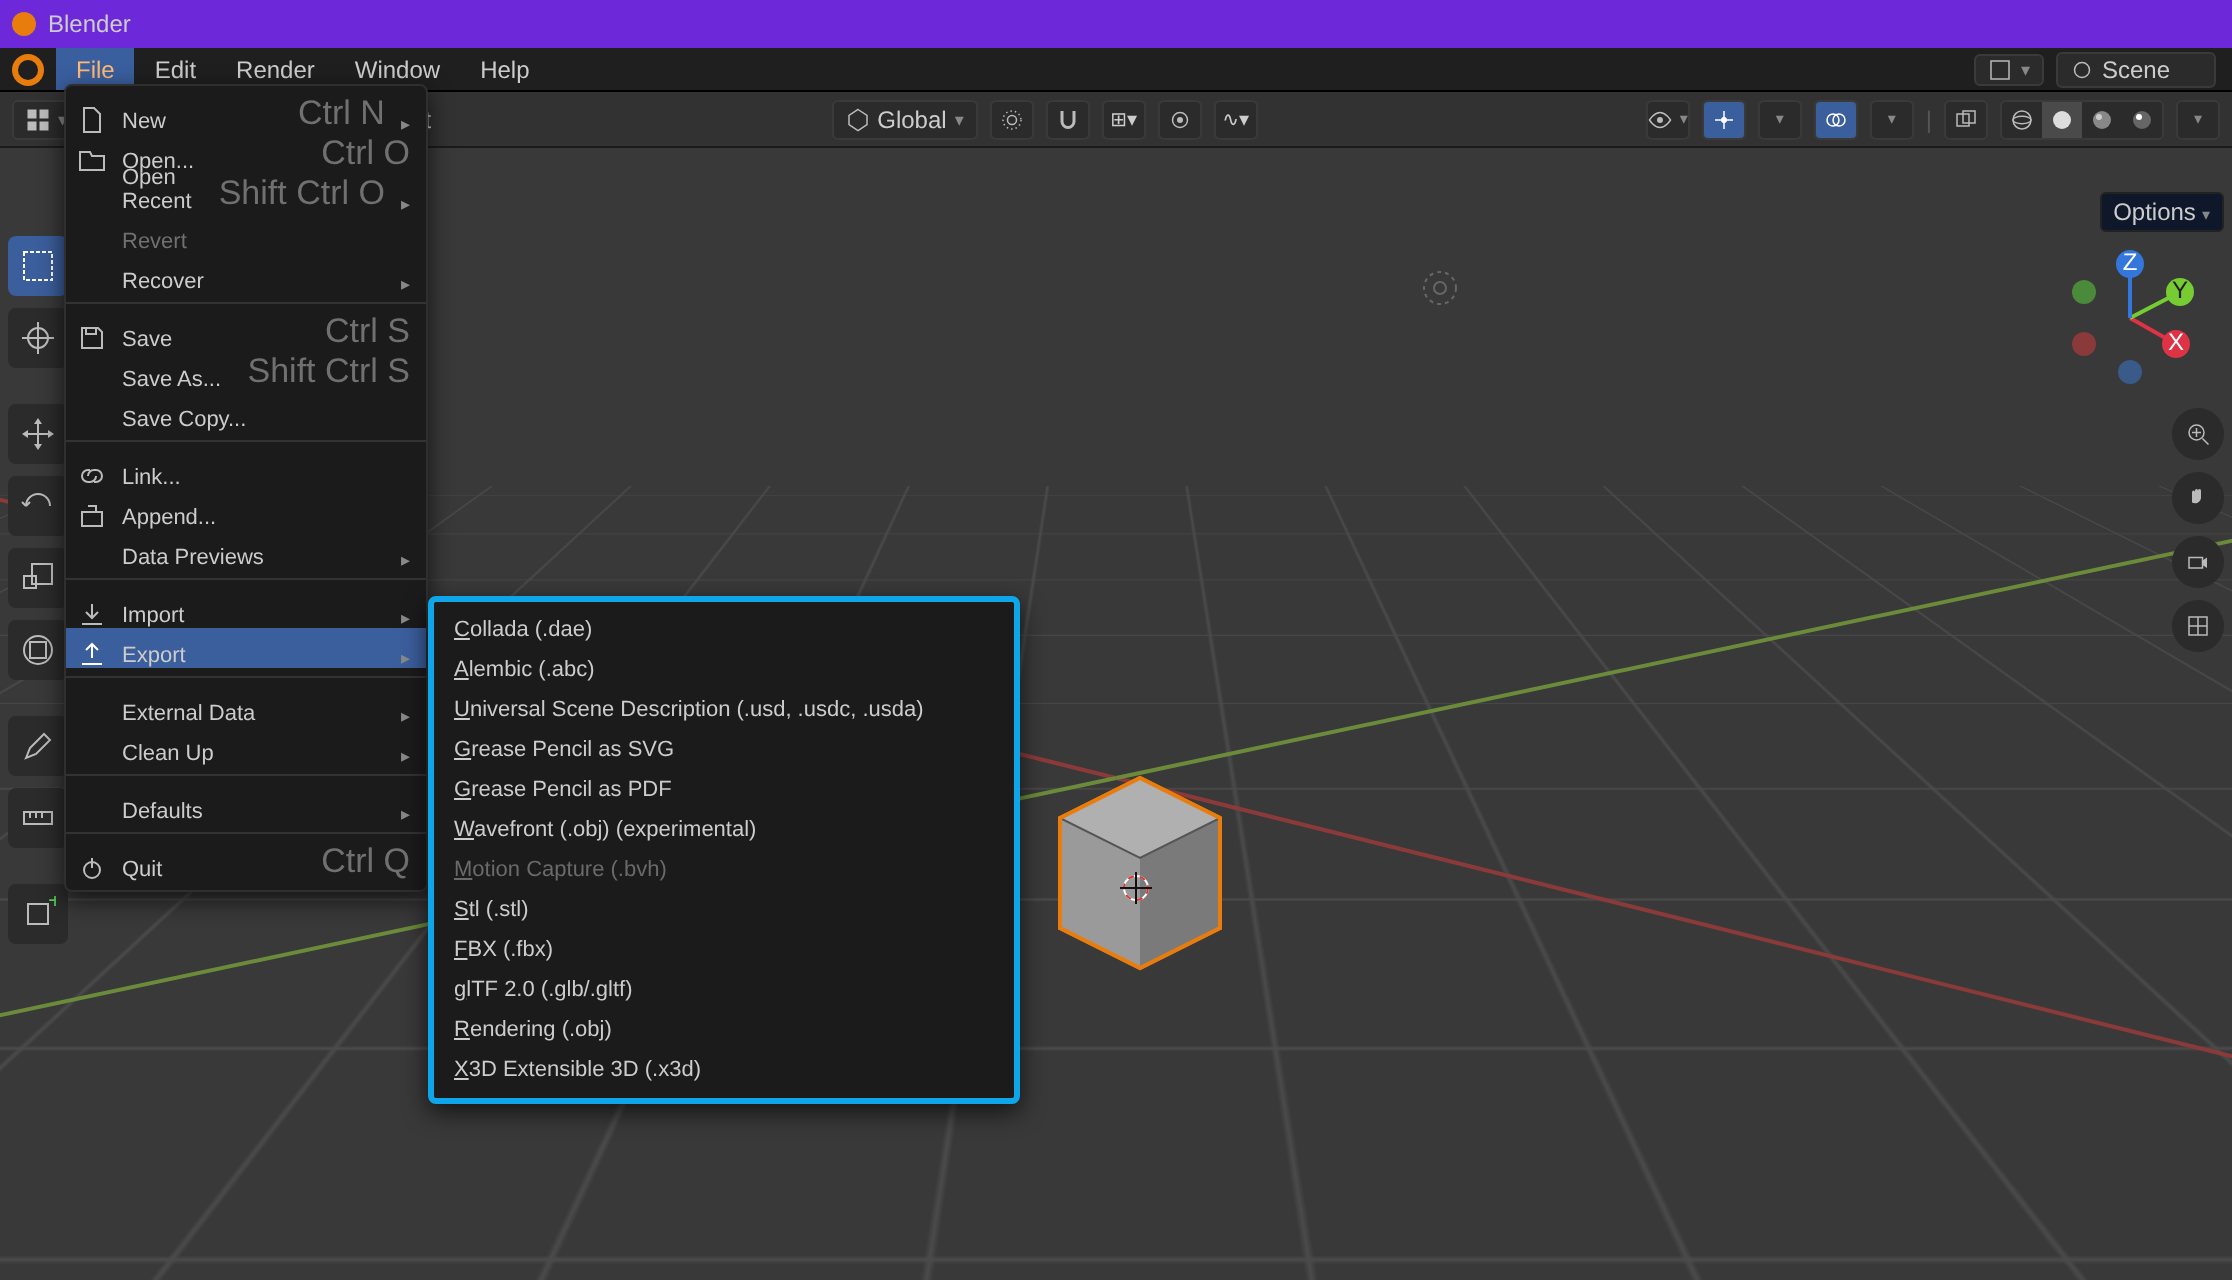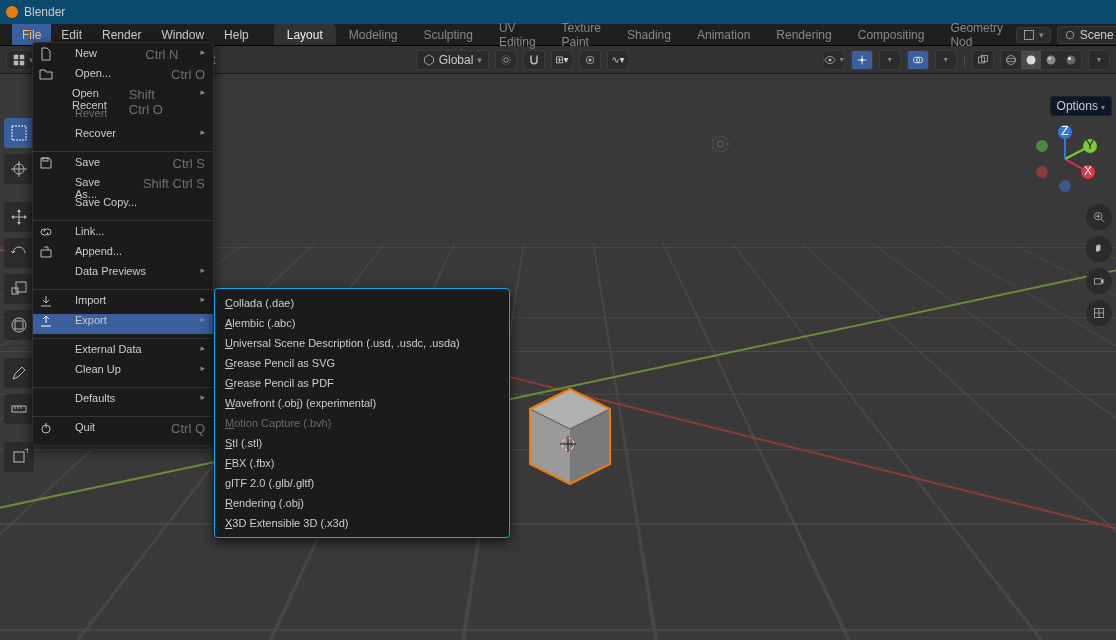--- a/index.html
+++ b/index.html
@@ -1,17 +1,17 @@
 <!DOCTYPE html>
 <html><head>
 <meta charset="utf-8">
 <style>
 *{margin:0;padding:0;box-sizing:border-box;font-family:sans-serif;font-size:12px;color:#ccc;user-select:none}
 html,body{width:1116px;height:640px;overflow:hidden;background:#1b1b1b}
-.title-bar{height:20px;background:#0c4a6e;display:flex;align-items:center;padding:12px 6px;gap:6px}
+.title-bar{height:20px;background:#6d28d9;display:flex;align-items:center;padding:12px 6px;gap:6px}
 .title-bar .logo{width:12px;height:12px;background:#e87d0d;border-radius:50%}
 .menu-bar{height:22px;background:#1f1f1f;display:flex;align-items:center;border-bottom:1px solid #000}
 .menu-bar .mitem{padding:0 10px;height:100%;display:flex;align-items:center;cursor:default}
 .menu-bar .mitem.active{background:#3a5f9e;color:#fdba74}
 .menu-bar .logo2{width:16px;height:16px;margin:0 6px;background:#e87d0d;border-radius:50%;position:relative}
 .menu-bar .logo2::after{content:"";position:absolute;inset:3px;background:#1f1f1f;border-radius:50%}
 .workspace-tabs{display:flex;margin-left:15px;height:100%}
 .workspace-tabs .tab{padding:0 13px;display:flex;align-items:center;color:#888}
 .workspace-tabs .tab.active{background:#323232;color:#eee;border-top-left-radius:4px;border-top-right-radius:4px}
 .scene-row{margin-left:auto;display:flex;align-items:center;gap:6px;padding-right:8px}
@@ -38,28 +38,28 @@
 .cursor3d{position:absolute;left:558px;top:360px;width:20px;height:20px}
 .left-toolbar{position:absolute;left:4px;top:44px;width:30px;display:flex;flex-direction:column;gap:6px}
 .left-toolbar .tool{width:30px;height:30px;background:#2b2b2b;border-radius:4px;display:flex;align-items:center;justify-content:center}
 .left-toolbar .tool.sel{background:#3b5e9c}
 .left-toolbar .sep{height:6px}
 .right-icons{position:absolute;right:4px;top:130px;display:flex;flex-direction:column;gap:6px}
 .right-icons .ri{width:26px;height:26px;background:#2b2b2b;border-radius:13px;display:flex;align-items:center;justify-content:center}
 .nav-gizmo{position:absolute;right:16px;top:50px;width:70px;height:70px}
 .options-btn{position:absolute;right:4px;top:22px;background:#0f172a;border:1px solid #222;border-radius:3px;padding:2px 6px;font-size:11px}
 .dropdown{position:absolute;left:32px;top:42px;width:182px;background:#1b1b1b;border:1px solid #2f2f2f;border-radius:4px;box-shadow:0 4px 12px #000a;padding:4px 0}
-.dropdown .row{display:flex;align-items:flex-start;height:20px;padding:0 8px 0 6px;gap:22px}
+.dropdown .row{display:flex;align-items:flex-end;height:20px;padding:0 8px 0 6px;gap:8px}
 .dropdown .row.hl{background:#3b5e9c}
 .dropdown .row .lbl{flex:1;font-size:11px}
-.dropdown .row .sc{color:#707070;font-size:13px}
+.dropdown .row .sc{color:#707070;font-size:17px}
 .dropdown .sepline{height:1px;background:#333;margin:4px 0}
 .dropdown .ico{width:14px;height:14px;display:flex;align-items:center;justify-content:center}
 .sub-arrow{color:#888;font-size:9px}
-.submenu{position:absolute;left:214px;top:288px;width:296px;background:#1b1b1b;border:1px solid #0ea5e9;border-radius:4px;box-shadow:0 4px 12px #000a;padding:4px 0}
+.submenu{position:absolute;left:214px;top:298px;width:296px;background:#1b1b1b;border:3px solid #0ea5e9;border-radius:4px;box-shadow:0 4px 12px #000a;padding:4px 0}
 .submenu .row{display:flex;align-items:center;height:20px;padding:0 10px}
 .submenu .row .lbl{font-size:11px}
 .submenu .row.disabled .lbl{color:#6a6a6a}
 svg{display:block}
 .underline-first::first-letter{text-decoration:underline}
 </style>
 </head>
 <body>
 
 <div class="title-bar">
@@ -67,32 +67,20 @@
   <span>Blender</span>
 </div>
 
 <div class="menu-bar">
   <div class="logo2"></div>
   <div class="mitem active">File</div>
   <div class="mitem">Edit</div>
   <div class="mitem">Render</div>
   <div class="mitem">Window</div>
   <div class="mitem">Help</div>
-  <div class="workspace-tabs">
-    <div class="tab active">Layout</div>
-    <div class="tab">Modeling</div>
-    <div class="tab">Sculpting</div>
-    <div class="tab">UV Editing</div>
-    <div class="tab">Texture Paint</div>
-    <div class="tab">Shading</div>
-    <div class="tab">Animation</div>
-    <div class="tab">Rendering</div>
-    <div class="tab">Compositing</div>
-    <div class="tab">Geometry Nod</div>
-  </div>
   <div class="scene-row">
     <div class="chip">
       <svg class="icon-sm" viewBox="0 0 16 16">
           <rect x="2" y="2" width="12" height="12" fill="none" stroke="#bbb"></rect>
         </svg>
       <span style="font-size:9px;color:#888">▾</span>
     </div>
     <div class="chip" style="min-width:80px">
       <svg class="icon-sm" viewBox="0 0 16 16">
           <circle cx="8" cy="8" r="5" fill="none" stroke="#bbb"></circle>

